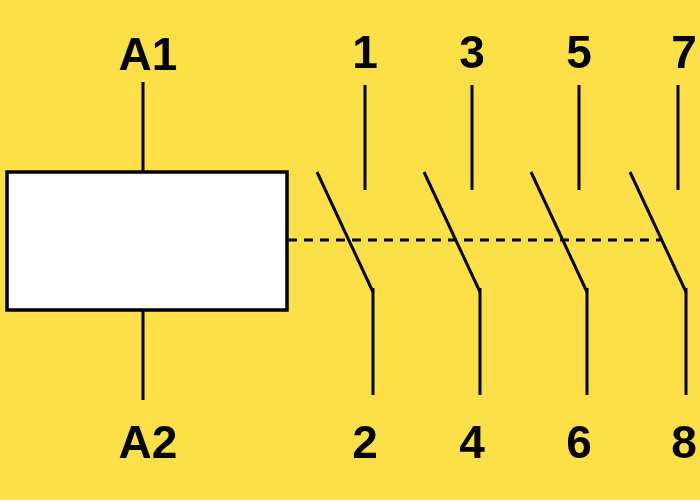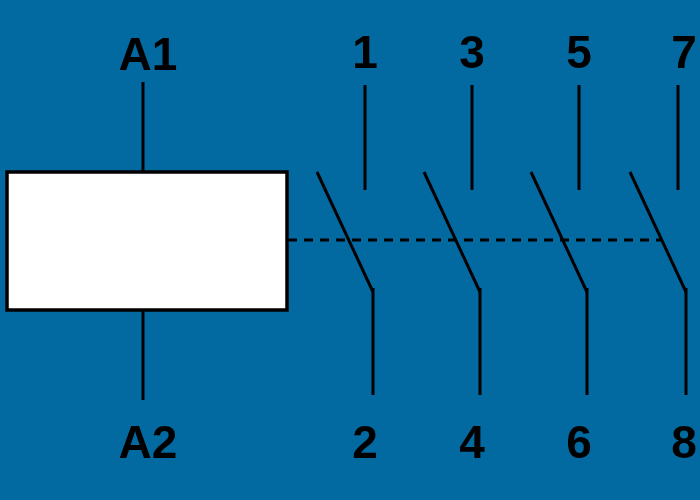--- a/index.html
+++ b/index.html
@@ -4,21 +4,21 @@
   <style>
     html, body {
       margin: 0;
       padding: 0;
       background: #ffffff;
     }
     .canvas {
       position: relative;
       width: 700px;
       height: 500px;
-      background: #0369a1;
+      background: #fde047;
       overflow: hidden;
     }
     svg {
       display: block;
       width: 700px;
       height: 500px;
     }
     .wire {
       stroke: #000000;
       stroke-width: 3;

